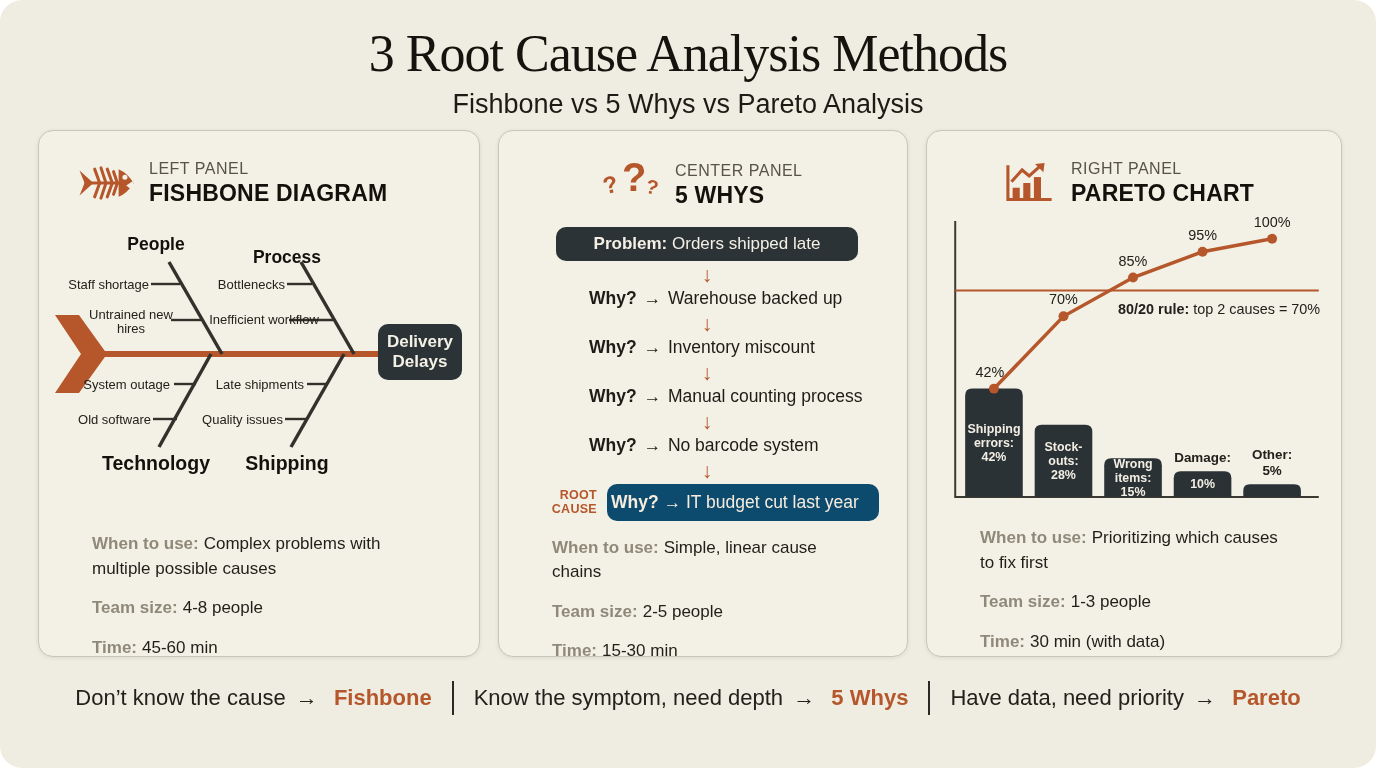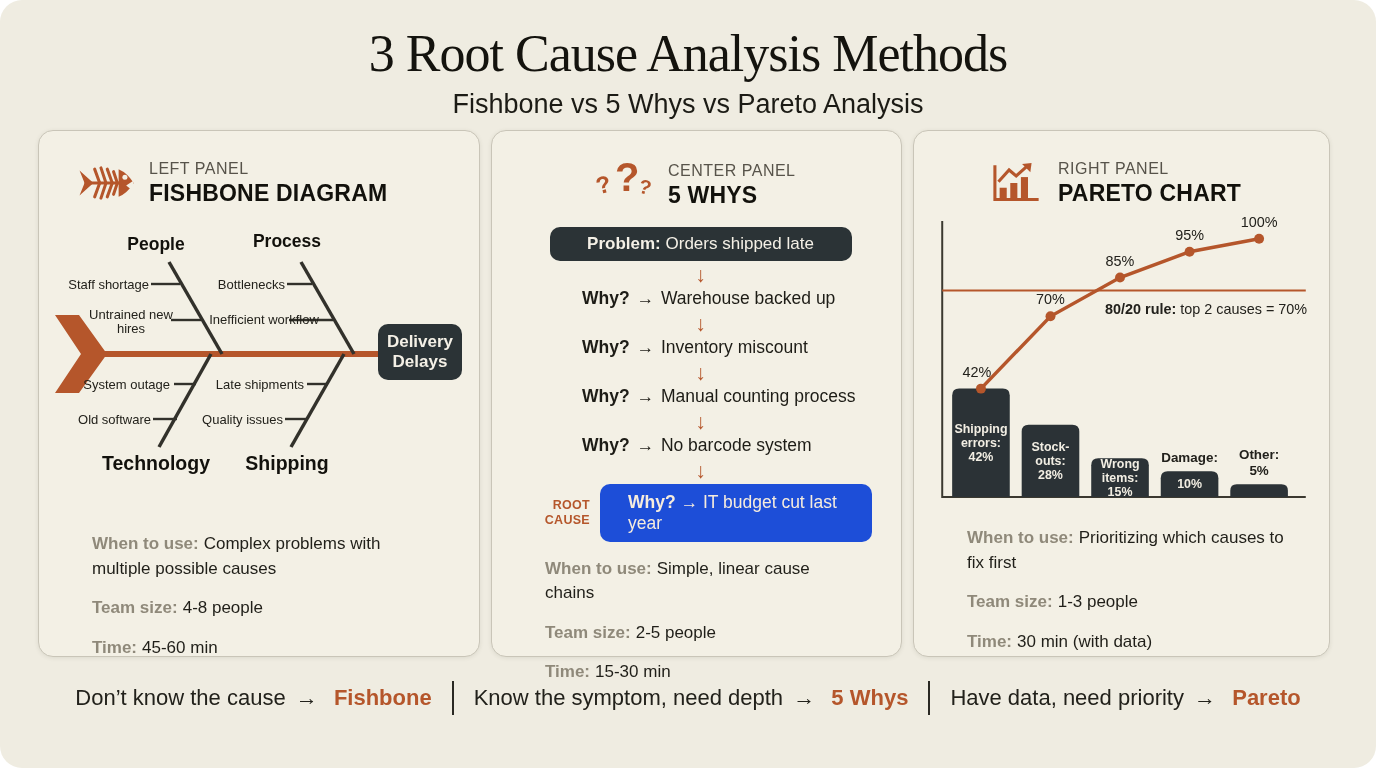--- a/index.html
+++ b/index.html
@@ -5,21 +5,21 @@
   html,body{margin:0;padding:0;background:#ffffff;}
   body{font-family:"Liberation Sans", sans-serif;-webkit-font-smoothing:antialiased;}
   .canvas{position:relative;width:1376px;height:768px;background:#efece1;border-radius:22px;overflow:hidden;}
 
   
   .hdr{text-align:center;padding-top:24px;}
   .hdr h1{margin:0;font-family:"Liberation Serif", serif;font-weight:500;font-size:52px;letter-spacing:-1px;color:#14130e;}
   .hdr .sub{margin-top:6px;font-size:27px;color:#1c1b15;}
 
   
-  .panels{display:flex;margin:10px 38px 0 38px;gap:11px;height:527px;}
+  .panels{display:flex;margin:10px 38px 0 38px;gap:18px;height:527px;}
   .panel{background:#f3f0e5;border:1.5px solid #c9c5b8;border-radius:15px;box-shadow:0 1px 4px rgba(60,55,40,.10);
          display:flex;flex-direction:column;position:relative;}
   .panel.left{width:440px;}
   .panel.center{width:409px;}
   .panel.right{width:415px;}
 
   .panel-hdr{display:flex;align-items:center;gap:14px;padding:26px 0 0 38px;}
   .panel-hdr .txt .kicker{font-size:16px;letter-spacing:.5px;color:#57534a;}
   .panel-hdr .txt .ptitle{font-size:23px;font-weight:800;color:#12110c;letter-spacing:.2px;margin-top:2px;}
   .icon-wrap{width:58px;height:52px;flex:0 0 auto;display:flex;align-items:center;justify-content:center;}
@@ -47,22 +47,22 @@
   .fw-body{padding:14px 28px 0 36px;}
   .problem-box{margin:0 auto;width:302px;background:#2b3336;border-radius:10px;color:#f4f0e6;font-size:17px;
                text-align:center;padding:7px 10px;box-sizing:border-box;}
   .problem-box b{font-weight:700;}
   .dn-arrow{text-align:center;color:#b5562b;font-size:21px;font-weight:700;line-height:1;margin:3px 0;}
   .why-row{font-size:17.5px;color:#1d1c16;padding-left:54px;line-height:1.25;}
   .why-row b{font-weight:700;}
   .why-row .arr{color:#1d1c16;padding:0 2px;}
   .root-row{display:flex;align-items:center;gap:10px;margin-top:2px;}
   .root-tag{width:62px;flex:0 0 auto;text-align:right;color:#b5562b;font-weight:800;font-size:12.5px;line-height:1.15;letter-spacing:.3px;}
-  .root-box{flex:0 0 auto;width:272px;background:#1d4ed8;border-radius:10px;color:#f6ecdd;font-size:17.5px;
-            padding:8px 28px;box-sizing:border-box;}
+  .root-box{flex:0 0 auto;width:272px;background:#0c4a6e;border-radius:10px;color:#f6ecdd;font-size:17.5px;
+            padding:8px 4px;box-sizing:border-box;}
   .root-box b{font-weight:700;}
 
   
   .pareto-body{padding:4px 10px 0 16px;}
   .pareto-body svg{display:block;}
 
   
   .panel-footer{margin-top:auto;padding:0 30px 24px 38px;font-size:17px;line-height:1.45;}
   .panel-footer p{margin:15px;color:#201f19;}
   .fl{color:#8f897a;font-weight:700;margin-right:5px;}
@@ -136,21 +136,21 @@
             <line x1="132" y1="103" x2="162" y2="103"></line>
             <line x1="250" y1="103" x2="294" y2="103"></line>
             <line x1="135" y1="167" x2="157" y2="167"></line>
             <line x1="268" y1="167" x2="289" y2="167"></line>
             <line x1="114" y1="202" x2="138" y2="202"></line>
             <line x1="246" y1="202" x2="268" y2="202"></line>
           </g>
         </svg>
 
         <div class="cat top" style="left:72px;top:27px;width:90px;">People</div>
-        <div class="cat top" style="left:203px;top:24px;width:90px;">Process</div>
+        <div class="cat top" style="left:203px;top:40px;width:90px;">Process</div>
         <div class="cat bot" style="left:62px;top:246px;width:110px;">Technology</div>
         <div class="cat bot" style="left:193px;top:246px;width:110px;">Shipping</div>
 
         <div class="flabel-abs ra" style="left:10px;top:67px;width:100px;">Staff shortage</div>
         <div class="flabel-abs ra" style="left:146px;top:67px;width:100px;">Bottlenecks</div>
         <div class="flabel-abs two" style="left:37px;top:105px;width:110px;">Untrained new hires</div>
         <div class="flabel-abs two" style="left:170px;top:103px;width:110px;">Inefficient workflow</div>
         <div class="flabel-abs ra" style="left:21px;top:167px;width:110px;">System outage</div>
         <div class="flabel-abs ra" style="left:155px;top:167px;width:110px;">Late shipments</div>
         <div class="flabel-abs ra" style="left:2px;top:202px;width:110px;">Old software</div>

